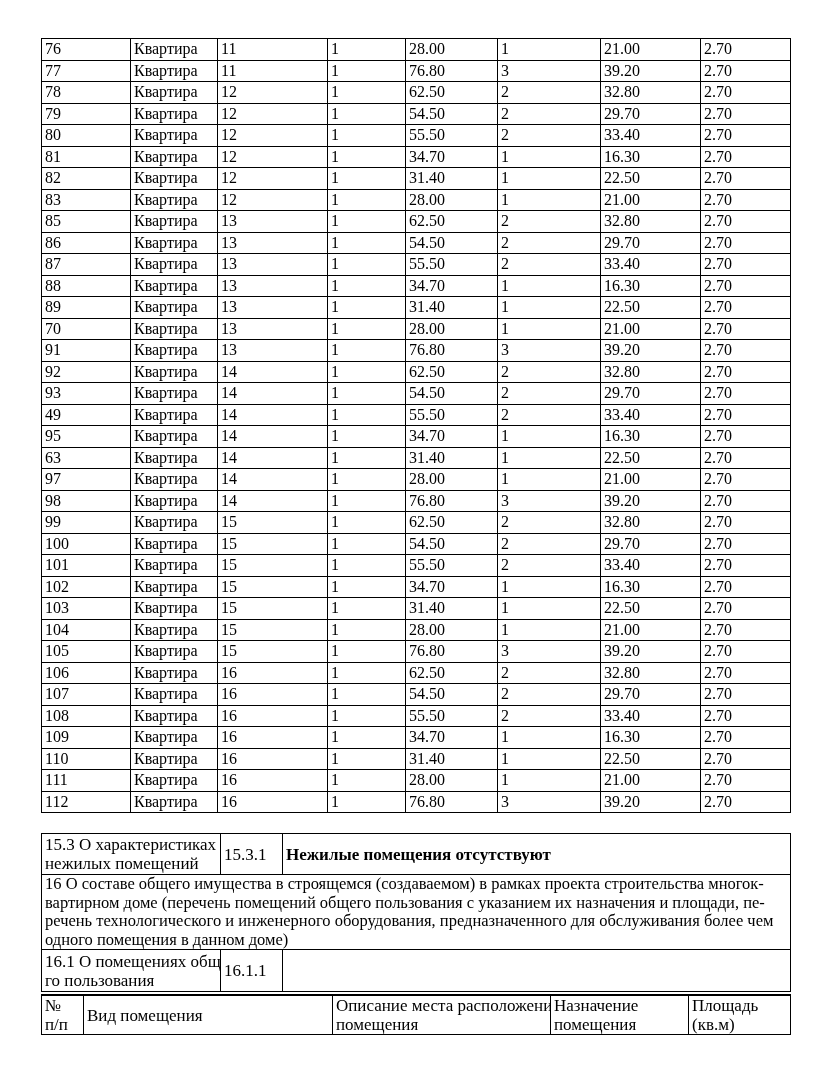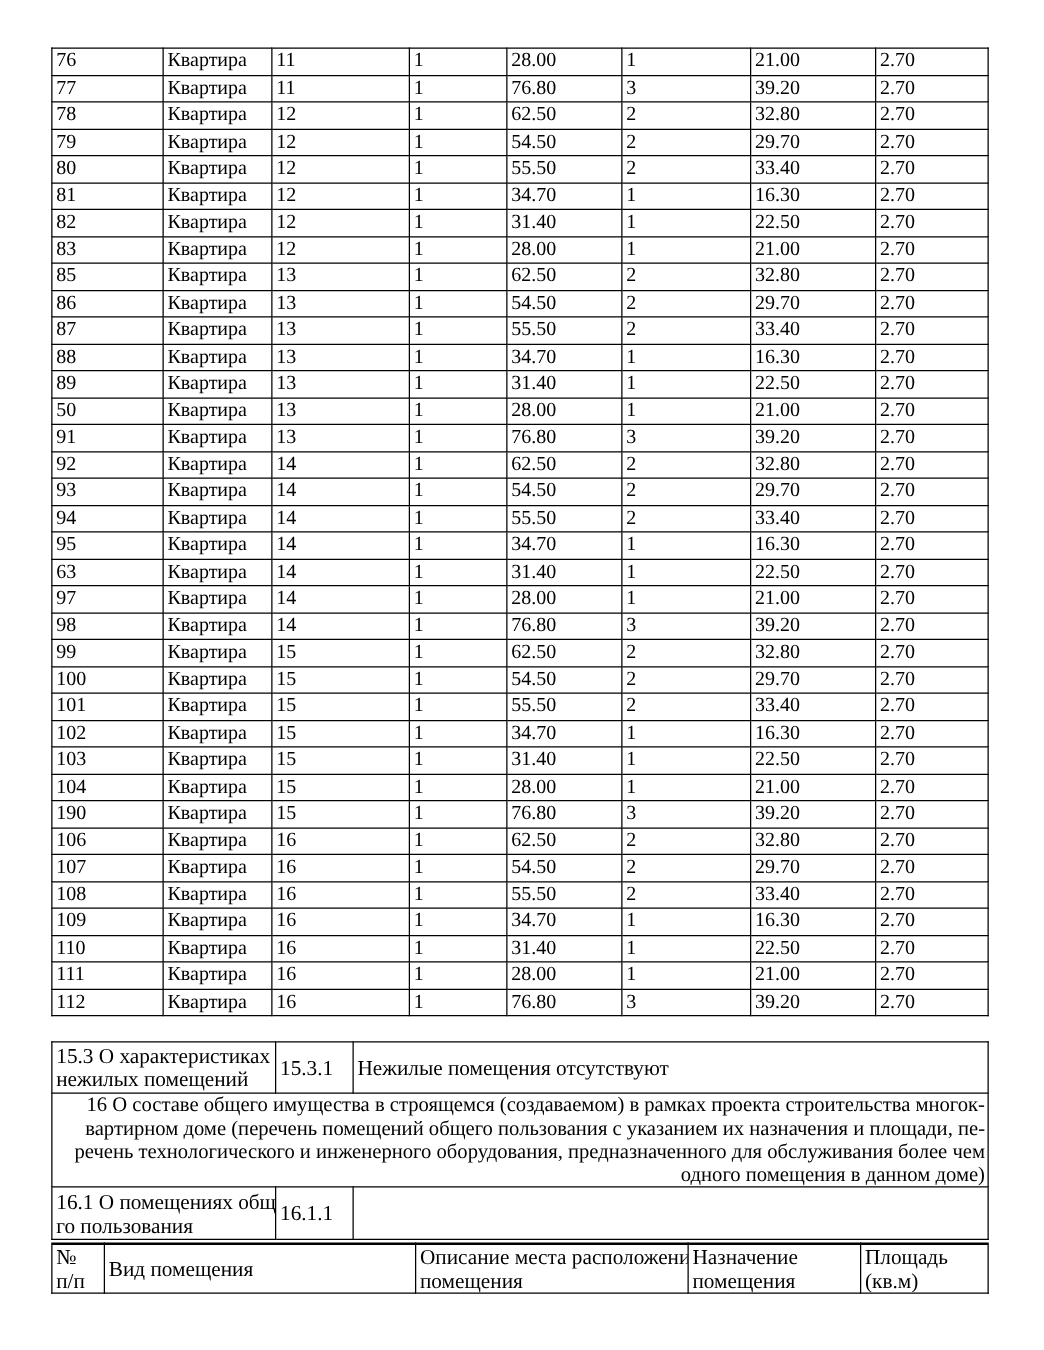--- a/index.html
+++ b/index.html
@@ -40,24 +40,24 @@
   
   .sections-table {
     position: absolute;
     left: 41px;
     top: 833px;
     width: 749px;
     font-size: 17px;
   }
   .sections-table td { line-height: 19px; }
   .row-15-3 { height: 41px; }
-  .row-16   { height: 74px; text-align: right; }
+  .row-16   { height: 74px; }
   .row-16-1 { height: 42px; }
   .row-16 td { line-height: 18.5px; font-size: 16.5px; }
-  .bold { font-weight: normal; }
+  .bold { font-weight: bold; }
   .line { white-space: nowrap; }
   
   .common-header-table {
     position: absolute;
     left: 41px;
     top: 994px;
     width: 749px;
     font-size: 17px;
     border-top: 2px solid #000000;
   }
@@ -219,21 +219,21 @@
       <td>Квартира</td>
       <td>13</td>
       <td>1</td>
       <td>31.40</td>
       <td>1</td>
       <td>22.50</td>
       <td>2.70</td>
     </tr>
 
     <tr>
-      <td>50</td>
+      <td>70</td>
       <td>Квартира</td>
       <td>13</td>
       <td>1</td>
       <td>28.00</td>
       <td>1</td>
       <td>21.00</td>
       <td>2.70</td>
     </tr>
 
     <tr>
@@ -263,21 +263,21 @@
       <td>Квартира</td>
       <td>14</td>
       <td>1</td>
       <td>54.50</td>
       <td>2</td>
       <td>29.70</td>
       <td>2.70</td>
     </tr>
 
     <tr>
-      <td>94</td>
+      <td>49</td>
       <td>Квартира</td>
       <td>14</td>
       <td>1</td>
       <td>55.50</td>
       <td>2</td>
       <td>33.40</td>
       <td>2.70</td>
     </tr>
 
     <tr>
@@ -384,21 +384,21 @@
       <td>Квартира</td>
       <td>15</td>
       <td>1</td>
       <td>28.00</td>
       <td>1</td>
       <td>21.00</td>
       <td>2.70</td>
     </tr>
 
     <tr>
-      <td>190</td>
+      <td>105</td>
       <td>Квартира</td>
       <td>15</td>
       <td>1</td>
       <td>76.80</td>
       <td>3</td>
       <td>39.20</td>
       <td>2.70</td>
     </tr>
 
     <tr>

